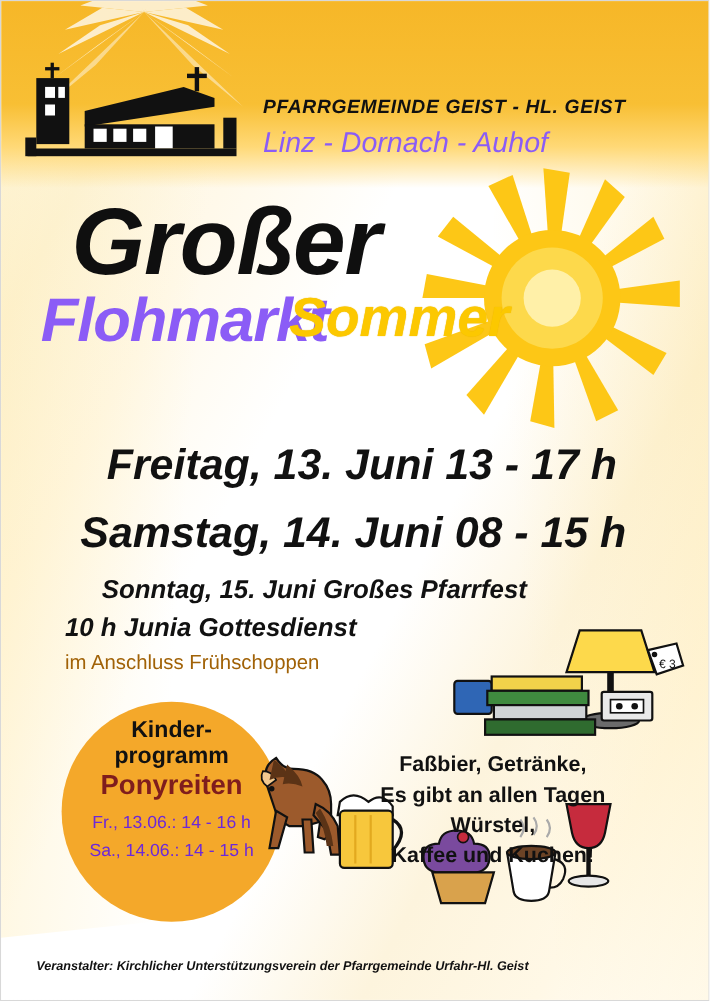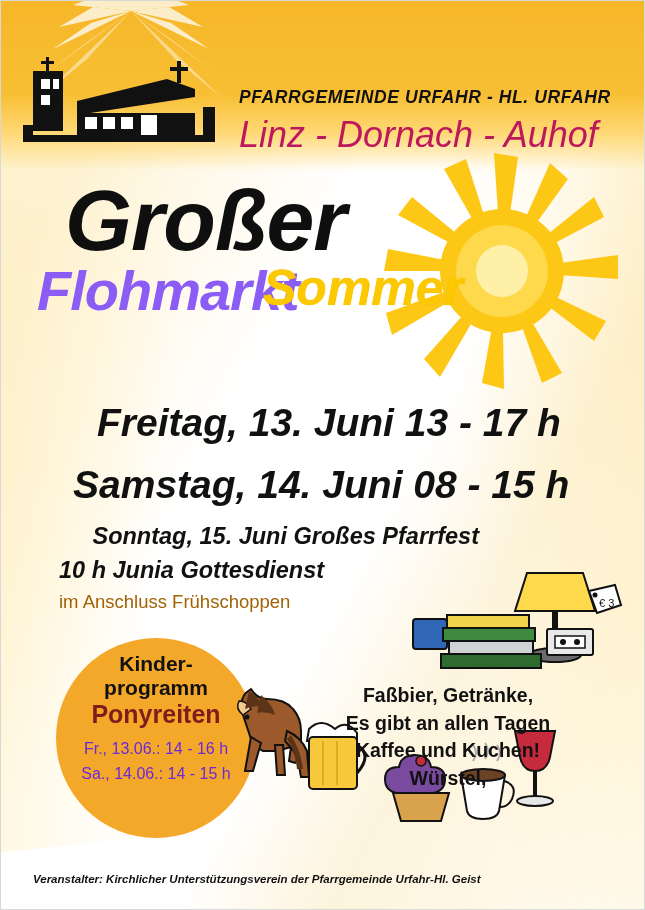--- a/index.html
+++ b/index.html
@@ -84,23 +84,23 @@
   .parish-line {
     font-size: 17.5px;
     font-weight: bold;
     font-style: italic;
     letter-spacing: .6px;
     color: #111;
     white-space: nowrap;
   }
   .parish-sub {
     margin-top: 6px;
-    font-size: 36px;
-    font-style: italic;
-    color: #be185d;
+    font-size: 26px;
+    font-style: italic;
+    color: #8b5cf6;
     white-space: nowrap;
   }
 
   
   .logo {
     position: absolute;
     left: 16px;
     top: 52px;
     width: 206px;
     height: 96px;
@@ -307,21 +307,21 @@
       <rect x="104" y="64" width="12" height="12" fill="#fff"></rect>
       <rect x="124" y="62" width="16" height="20" fill="#fff"></rect>
 
       <rect x="8" y="82" width="190" height="7"></rect>
       <rect x="6" y="72" width="10" height="17"></rect>
       <rect x="186" y="54" width="12" height="28"></rect>
     </g>
   </svg>
 
   <div class="header-text">
-    <div class="parish-line">PFARRGEMEINDE URFAHR - HL. URFAHR</div>
+    <div class="parish-line">PFARRGEMEINDE GEIST - HL. GEIST</div>
     <div class="parish-sub">Linz - Dornach - Auhof</div>
   </div>
 
   <svg class="sun-wrap" viewBox="0 0 240 240">
     <g fill="#fdc716">
       <polygon points="120,120 112,2 136,6"></polygon>
       <polygon points="120,120 168,12 186,28"></polygon>
       <polygon points="120,120 212,46 222,66"></polygon>
       <polygon points="120,120 236,104 236,128"></polygon>
       <polygon points="120,120 224,170 212,190"></polygon>
@@ -441,19 +441,19 @@
       <ellipse cx="182" cy="74" rx="22" ry="6" fill="#6b4326" stroke="#111" stroke-width="2"></ellipse>
       <path d="M172 60 q6 -8 0 -16" fill="none" stroke="#aaa" stroke-width="2"></path>
       <path d="M184 58 q6 -8 0 -16" fill="none" stroke="#aaa" stroke-width="2"></path>
       <path d="M196 60 q6 -8 0 -16" fill="none" stroke="#aaa" stroke-width="2"></path>
     </g>
   </svg>
 
   <div class="food-block">
     <div>Faßbier, Getränke,</div>
     <div>Es gibt an allen Tagen</div>
+    <div>Würstel,</div>
     <div>Kaffee und Kuchen!</div>
-    <div>Würstel,</div>
   </div>
 
   <div class="footer">Veranstalter: Kirchlicher Unterstützungsverein der Pfarrgemeinde Urfahr-Hl. Geist</div>
 
 </div>
 
 </body></html>

